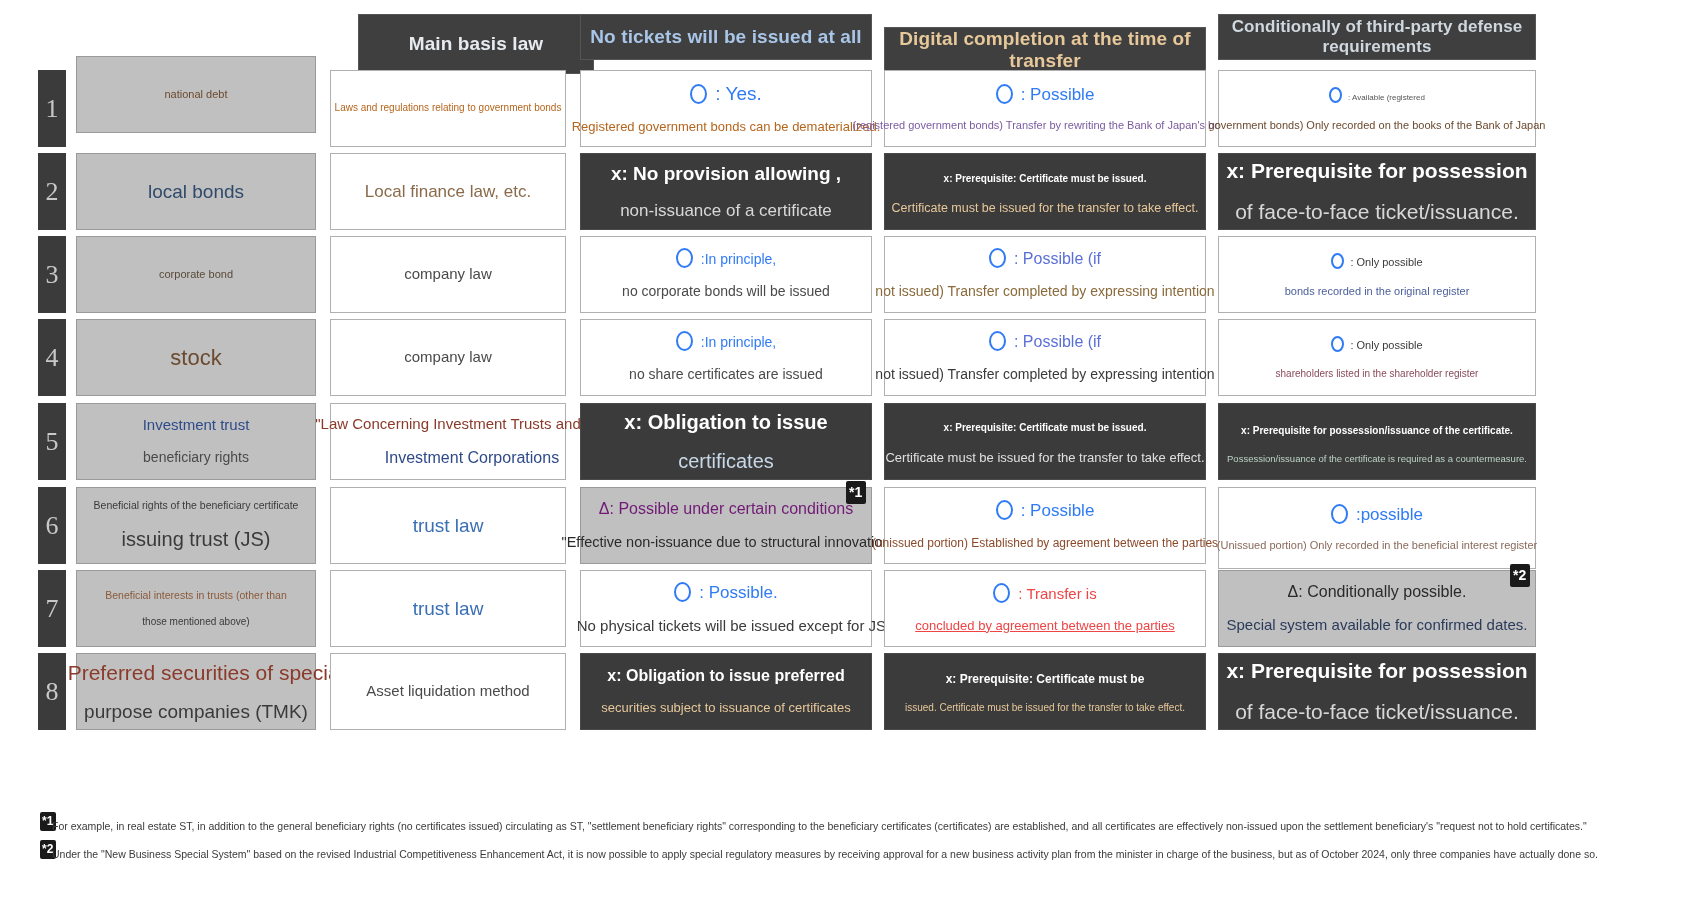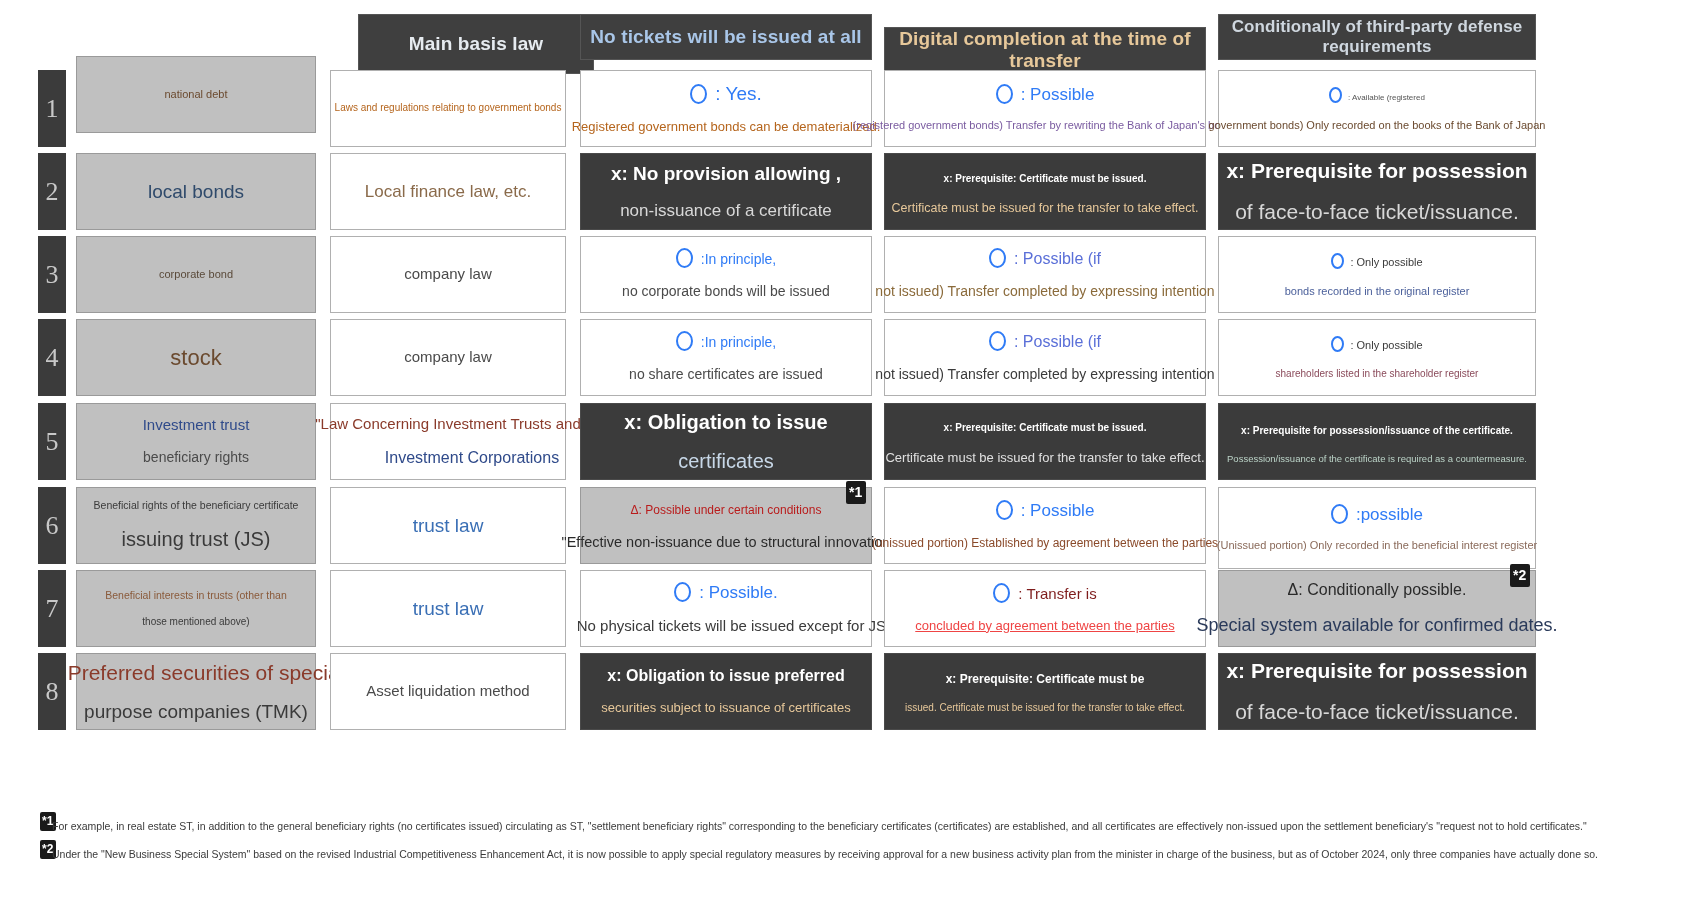--- a/index.html
+++ b/index.html
@@ -217,21 +217,21 @@
     </div>
     <div class="rownum" style="left: 38px; top: 487px; width: 28px; height: 77px;">6</div>
     <div class="cell grey" style="left: 76px; top: 487px; width: 240px; height: 77px;">
       <div class="l1" style="font-size: 10.5px; color: rgb(58, 58, 58); white-space: nowrap;">Beneficial rights of the beneficiary certificate</div>
       <div class="l2" style="font-size: 20px; color: rgb(58, 58, 58); white-space: nowrap;">issuing trust (JS)</div>
     </div>
     <div class="cell light" style="left: 330px; top: 487px; width: 236px; height: 77px;">
       <div style="font-size: 19px; color: rgb(58, 111, 181); white-space: nowrap;">trust law</div>
     </div>
     <div class="cell grey" style="left: 580px; top: 487px; width: 292px; height: 77px;">
-      <div class="l1"><span style="font-size: 12px; color: #b91c1c;">Δ: Possible under certain conditions</span></div>
+      <div class="l1"><span style="font-size: 16px; color: #701a75;">Δ: Possible under certain conditions</span></div>
       <div class="l2" style="font-size: 14.5px; color: rgb(42, 42, 42); white-space: nowrap;">"Effective non-issuance due to structural innovation</div>
     </div>
     <div class="badge" style="left: 846px; top: 481px;">*1</div>
     <div class="cell light" style="left: 884px; top: 487px; width: 322px; height: 77px;">
       <div class="l1"><span class="circ"></span><span style="font-size: 17px; color: rgb(47, 123, 246);">: Possible</span></div>
       <div class="l2" style="font-size: 12px; color: rgb(138, 74, 42); white-space: nowrap;">(unissued portion) Established by agreement between the parties</div>
     </div>
     <div class="cell light" style="left: 1218px; top: 487px; width: 318px; height: 82px;">
       <div class="l1"><span class="circ"></span><span style="font-size: 17px; color: rgb(47, 123, 246);">:possible</span></div>
       <div class="l2" style="font-size: 11px; color: rgb(138, 106, 90); white-space: nowrap;">(Unissued portion) Only recorded in the beneficial interest register</div>
@@ -242,26 +242,26 @@
       <div class="l2" style="font-size: 10px; color: rgb(58, 58, 58); white-space: nowrap;">those mentioned above)</div>
     </div>
     <div class="cell light" style="left: 330px; top: 570px; width: 236px; height: 77px;">
       <div style="font-size: 19px; color: rgb(58, 111, 181); white-space: nowrap;">trust law</div>
     </div>
     <div class="cell light" style="left: 580px; top: 570px; width: 292px; height: 77px;">
       <div class="l1"><span class="circ"></span><span style="font-size: 17px; color: rgb(47, 123, 246);">: Possible.</span></div>
       <div class="l2" style="font-size: 15px; color: rgb(58, 58, 58); white-space: nowrap; margin-left: 15px;">No physical tickets will be issued except for JS.</div>
     </div>
     <div class="cell light" style="left: 884px; top: 570px; width: 322px; height: 77px;">
-      <div class="l1"><span class="circ"></span><span style="font-size: 15px; color: #7f1d1d;">: Transfer is</span></div>
+      <div class="l1"><span class="circ"></span><span style="font-size: 15px; color: #ef4444;">: Transfer is</span></div>
       <div class="l2" style="font-size: 13px; color: #ef4444; white-space: nowrap; text-decoration: underline;">concluded by agreement between the parties</div>
     </div>
     <div class="cell grey" style="left: 1218px; top: 570px; width: 318px; height: 77px;">
       <div class="l1"><span style="font-size: 16px; color: rgb(42, 42, 42);">Δ: Conditionally possible.</span></div>
-      <div class="l2" style="font-size: 18px; color: rgb(42, 58, 90); white-space: nowrap;">Special system available for confirmed dates.</div>
+      <div class="l2" style="font-size: 15px; color: rgb(42, 58, 90); white-space: nowrap;">Special system available for confirmed dates.</div>
     </div>
     <div class="badge" style="left: 1510px; top: 564px;">*2</div>
     <div class="rownum" style="left: 38px; top: 653px; width: 28px; height: 77px;">8</div>
     <div class="cell grey" style="left: 76px; top: 653px; width: 240px; height: 77px; overflow: visible;">
       <div class="l1" style="font-size: 21px; color: rgb(138, 58, 42); white-space: nowrap; position: relative; left: 10px;">Preferred securities of special</div>
       <div class="l2" style="font-size: 19px; color: rgb(58, 58, 58); white-space: nowrap;">purpose companies (TMK)</div>
     </div>
     <div class="cell light" style="left: 330px; top: 653px; width: 236px; height: 77px;">
       <div style="font-size: 15px; color: rgb(74, 74, 74); white-space: nowrap;">Asset liquidation method</div>
     </div>

